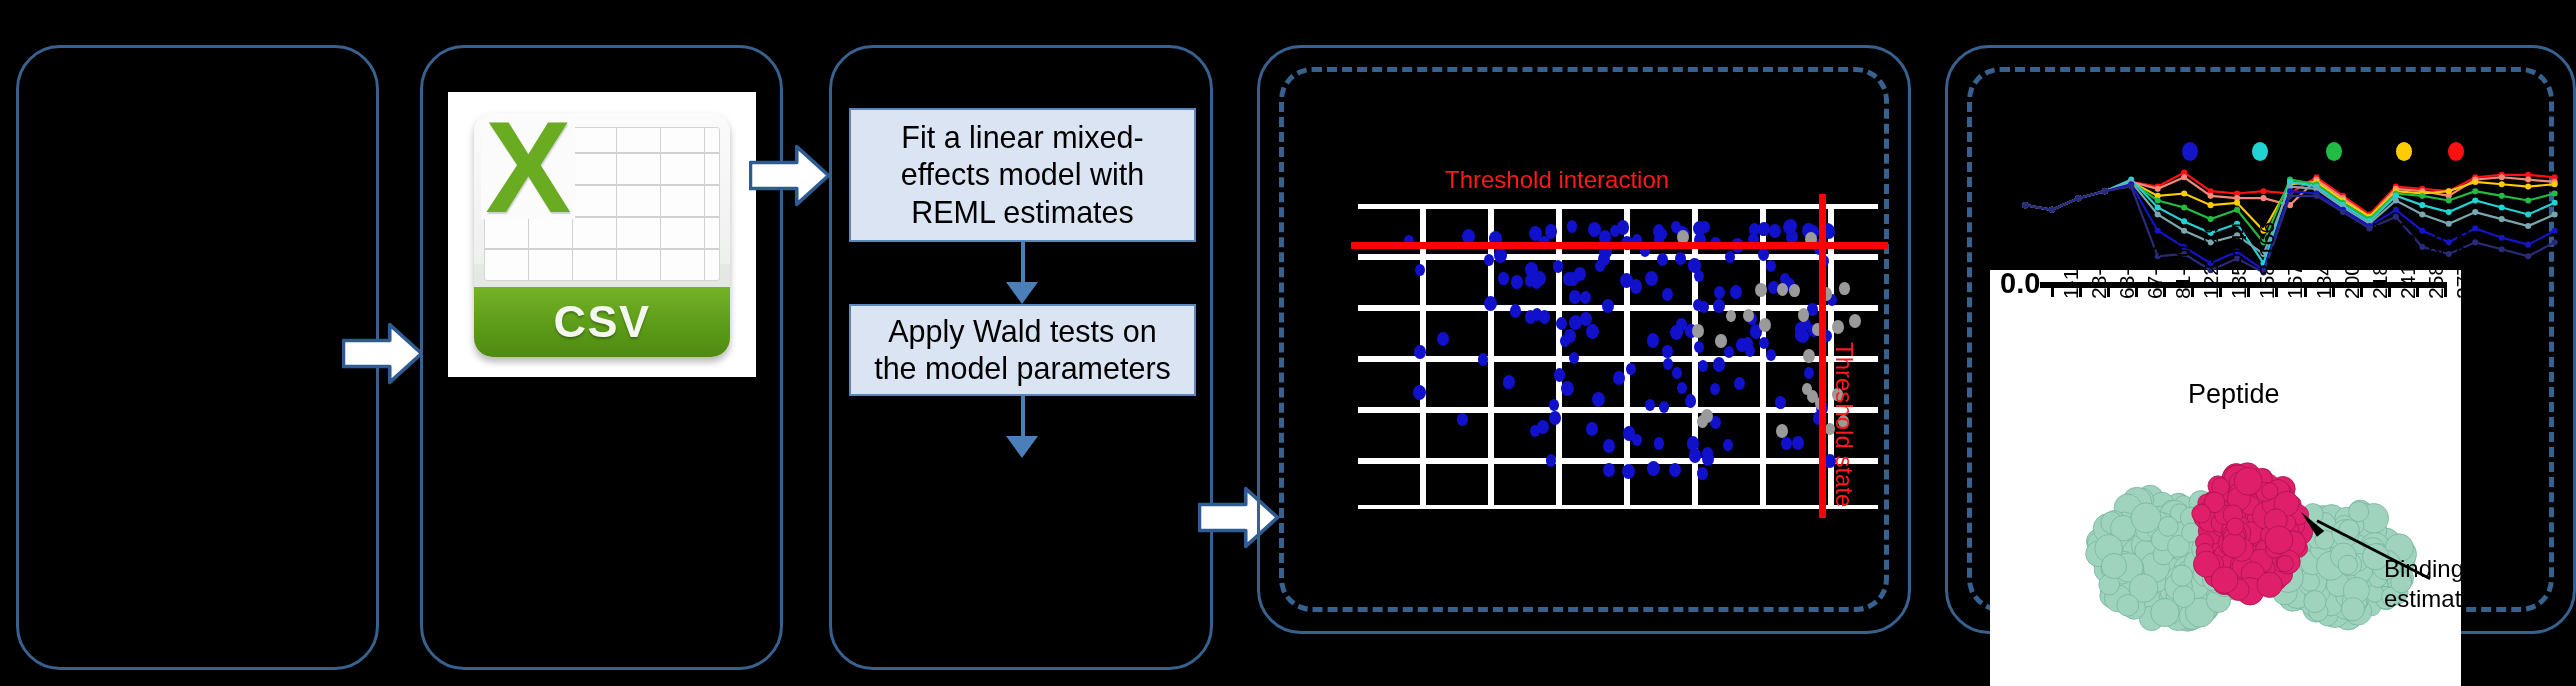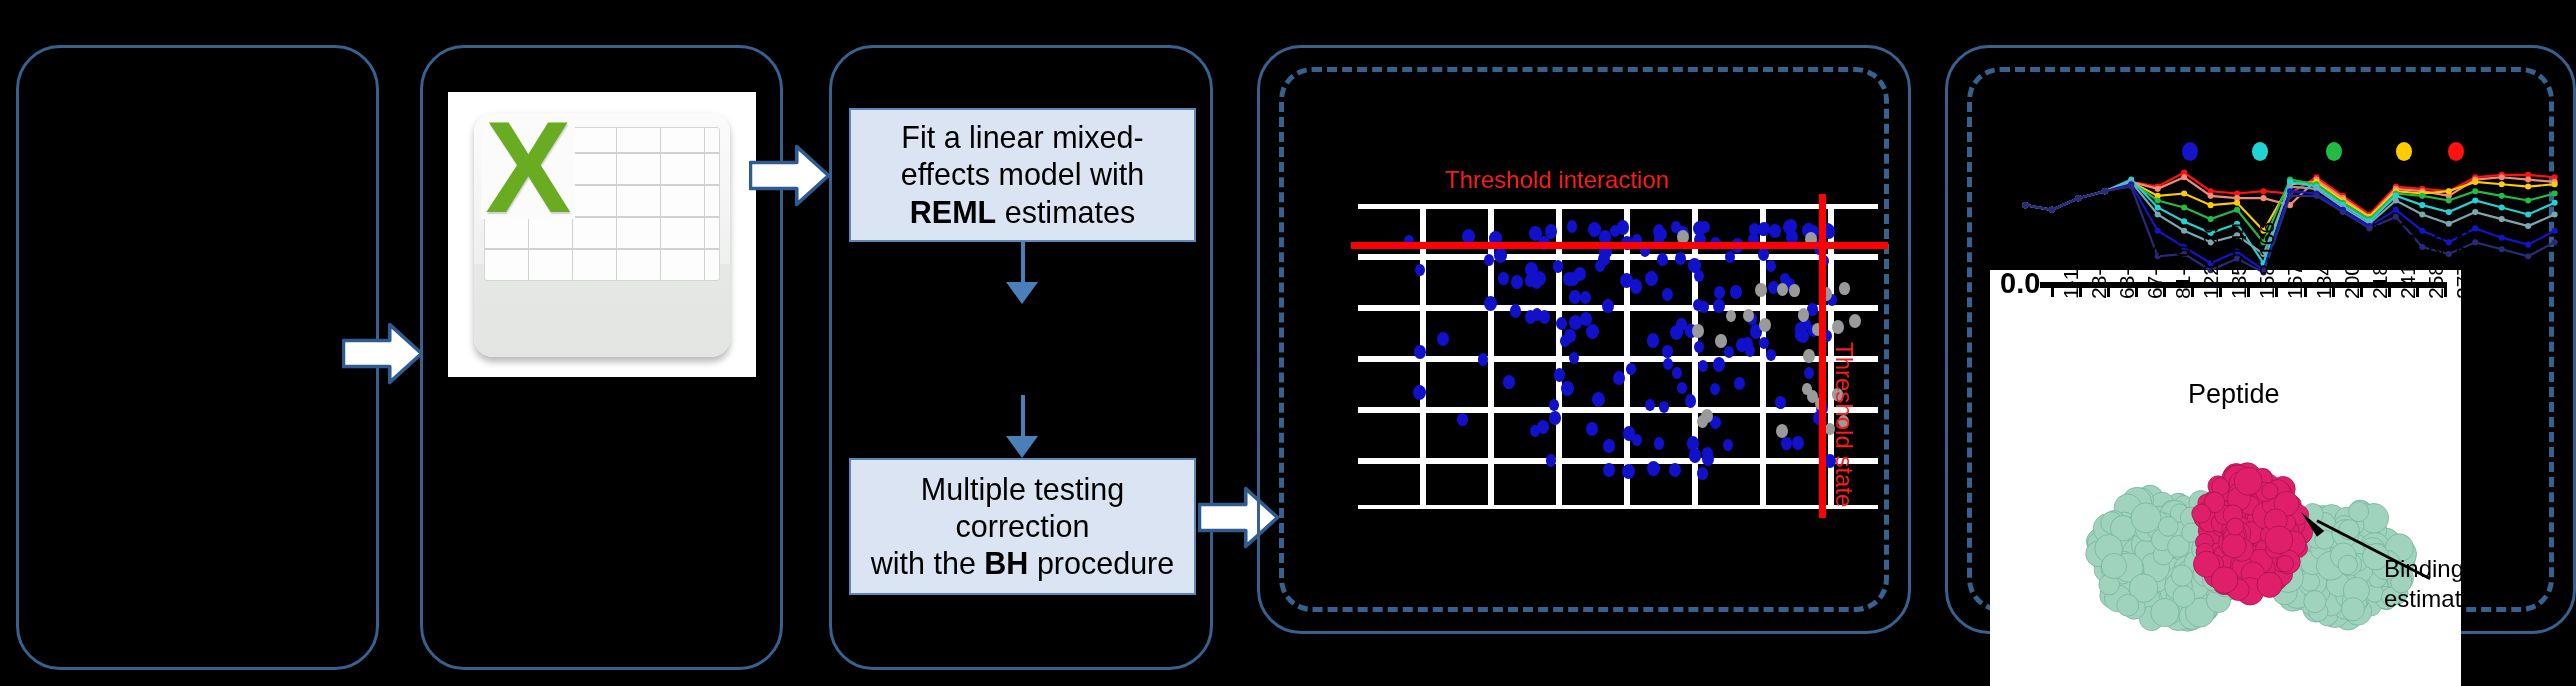--- a/index.html
+++ b/index.html
@@ -96,21 +96,21 @@
     color: #000;
     font-size: 30.5px;
     line-height: 1.22;
     text-align: center;
     display: flex; align-items: center; justify-content: center;
     padding: 5.8px 7.3px;
   }
   #step-1 { top: 108px;  height: 134px; }
   #step-2 { top: 304px;  height: 92px; }
   #step-3 { top: 458px;  height: 137px; }
-  .step b { font-weight: bold; }
+  .step b { font-weight: normal; }
 
   .vconn { position: absolute; left: 1021px; width: 4.4px; background: #4a7fba; }
   #conn-1 { top: 241px; height: 42px; }
   #conn-2 { top: 395px; height: 42px; }
   .vtip {
     position: absolute; left: 1006px;
     width: 0; height: 0;
     border-left: 16.7px solid transparent;
     border-right: 16.7px solid transparent;
     border-top: 22px solid #4a7fba;
@@ -210,41 +210,44 @@
 
   <svg class="arrow" id="arrow-1" viewBox="0 0 112 92">
     <polygon points="2,28 66,28 66,6 110,46 66,86 66,64 2,64" fill="#ffffff" stroke="#2d5b92" stroke-width="5" stroke-linejoin="round"></polygon>
   </svg>
 
   <div class="panel" id="panel-csv"></div>
   <div id="csv-icon">
     <div class="csv-card">
       <div class="csv-grid"></div>
       <div class="csv-x">X</div>
+      <div class="csv-band">
+        <span>CSV</span>
+      </div>
     </div>
   </div>
 
   <svg class="arrow" id="arrow-2" viewBox="0 0 112 92">
     <polygon points="2,28 66,28 66,6 110,46 66,86 66,64 2,64" fill="#ffffff" stroke="#2d5b92" stroke-width="5" stroke-linejoin="round"></polygon>
   </svg>
 
   <div class="panel" id="panel-stats"></div>
 
   <div class="step" id="step-1">
     <span>Fit a linear mixed-<br>effects model with<br><b>REML</b> estimates</span>
   </div>
   <div class="vconn" id="conn-1"></div>
   <div class="vtip" id="tip-1"></div>
 
+  <div class="step" id="step-2">
+    <span>Apply <b>Wald tests</b> on<br>the model parameters</span>
+  </div>
   <div class="vconn" id="conn-2"></div>
   <div class="vtip" id="tip-2"></div>
 
-  <div class="step" id="step-3">
-    <span>Multiple testing<br>correction<br>with the <b>BH</b> procedure</span>
-  </div>
 
   <svg class="arrow" id="arrow-3" viewBox="0 0 112 92">
     <polygon points="2,28 66,28 66,6 110,46 66,86 66,64 2,64" fill="#ffffff" stroke="#2d5b92" stroke-width="5" stroke-linejoin="round"></polygon>
   </svg>
 
   <div class="panel dashed-inner" id="panel-scatter"></div>
 
   <div id="lbl-threshold-interaction">Threshold interaction</div>
 
   <div id="scatter">

